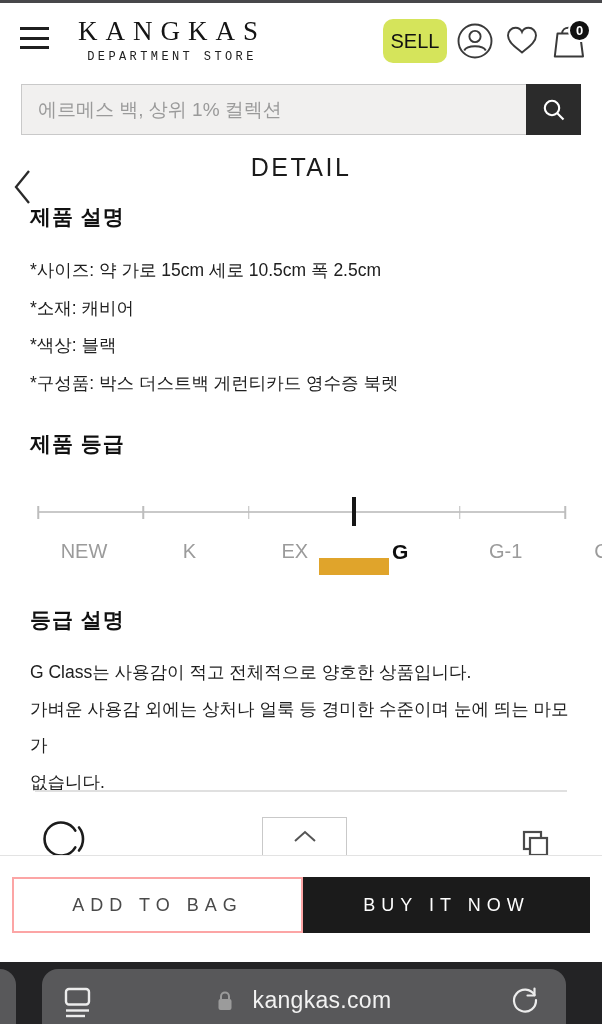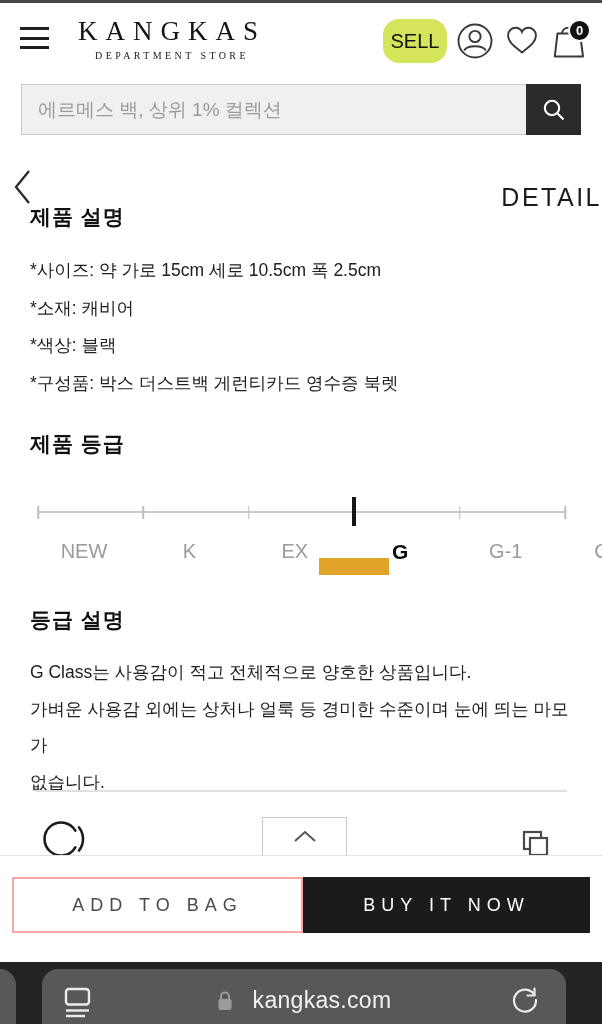--- a/index.html
+++ b/index.html
@@ -12,41 +12,41 @@
   .top-strip { position:absolute; top:0; left:0; width:602px; height:3px; background:#47474a; }
 
   
   .header { position:absolute; top:3px; left:0; width:602px; height:75px; background:#fff; }
   .hamburger { position:absolute; left:20px; top:22px; width:30px; height:26px; cursor:pointer; }
   .hamburger span { position:absolute; left:0; width:29px; height:3px; background:#1f1f1f; }
   .hamburger span:nth-child(1){ top:2px; } .hamburger span:nth-child(2){ top:11.5px; } .hamburger span:nth-child(3){ top:21px; }
 
   .logo { position:absolute; left:72px; top:13px; width:200px; text-align:center; }
   .logo-title { font-family:"Liberation Serif", serif; font-size:27px; letter-spacing:8px; color:#141414; white-space:nowrap; }
-  .logo-sub { font-family:Liberation Serif, serif; font-size:10px; letter-spacing:3.4px; color:#202020; margin-top:3px; white-space:nowrap; }
+  .logo-sub { font-family:Liberation Mono, monospace; font-size:12px; letter-spacing:3.4px; color:#202020; margin-top:3px; white-space:nowrap; }
 
   .header-right { position:absolute; right:14px; top:15px; height:46px; display:flex; align-items:center; gap:9px; }
-  .sell-btn { width:64px; height:44px; background:#d5e45b; border:none; border-radius:16px;
+  .sell-btn { width:64px; height:44px; background:#d5e45b; border:none; border-radius:10px;
     font-family:"Liberation Sans", sans-serif; font-size:20px; color:#111; cursor:pointer; }
   .hicon { width:38px; height:40px; display:flex; align-items:center; justify-content:center; cursor:pointer; position:relative; }
   .badge { position:absolute; top:-2px; right:-3px; width:23px; height:23px; background:#111; border:2px solid #fff;
     border-radius:50%; color:#fff; font-size:13px; font-weight:bold; display:flex; align-items:center; justify-content:center; }
 
   
   .search-bar { position:absolute; left:21px; top:84px; width:560px; height:51px;
     background:#f1f0ef; border:1px solid #c9c9c9; display:flex; }
   .search-input { flex:1; border:none; background:transparent; padding:0 16px; font-size:19px;
     font-family:"Liberation Sans", sans-serif; color:#333; outline:none; }
   .search-input::placeholder { color:#9a9a9a; }
   .search-btn { width:55px; height:51px; margin:-1px -1px 0 0; background:#2b2b2b; border:none;
     display:flex; align-items:center; justify-content:center; cursor:pointer; }
 
   
   .back-btn { position:absolute; left:13px; top:168px; width:24px; height:38px; cursor:pointer; }
-  .detail-title { position:absolute; left:0; top:183px; width:602px; text-align:right;
+  .detail-title { position:absolute; left:0; top:153px; width:602px; text-align:center;
     font-size:25px; letter-spacing:2.5px; color:#1b1b1b; }
 
   
   .sec-heading { position:absolute; left:30px; font-size:21px; font-weight:bold; color:#111; letter-spacing:1px; }
   .h-desc { top:203px; } .h-grade { top:430px; } .h-gdesc { top:606px; }
   .desc-lines { position:absolute; left:30px; top:252px; font-size:17.5px; color:#202020; line-height:37.5px; }
   .gdesc-lines { position:absolute; left:30px; right:24px; top:654px; font-size:17.5px; color:#202020; line-height:36.5px; }
 
   
   .slider { position:absolute; left:38px; top:498px; width:527px; height:85px; }

